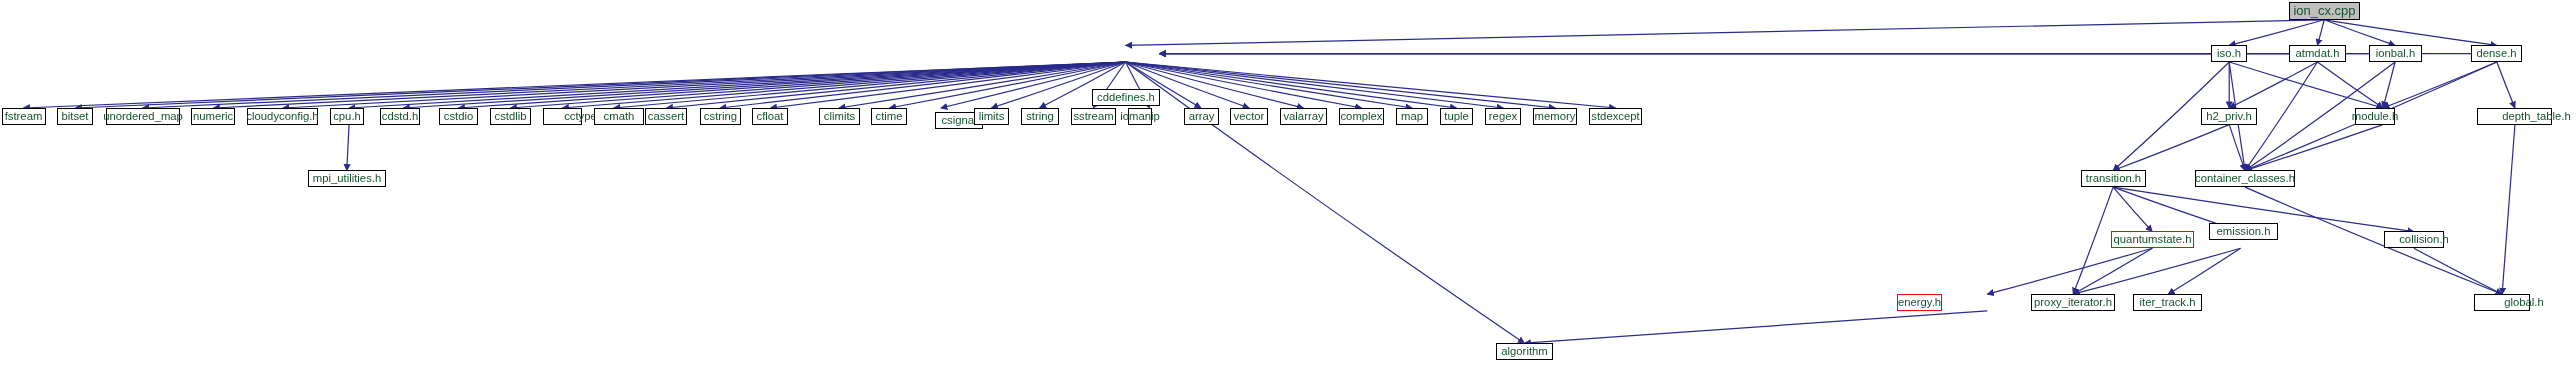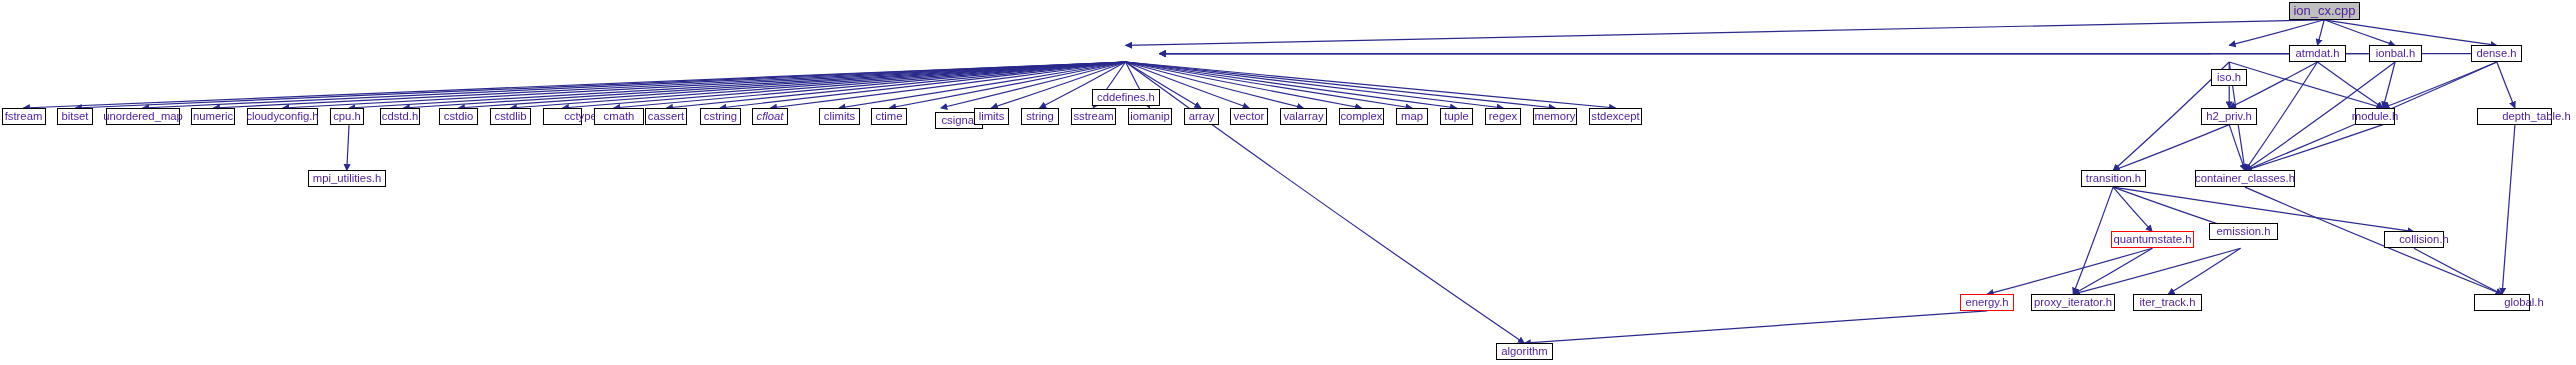--- a/index.html
+++ b/index.html
@@ -15,21 +15,21 @@
   #edges{position:absolute;left:0;top:0;width:2576px;height:366px;pointer-events:none;}
   .node{
     position:absolute;
     box-sizing:border-box;
     display:flex;
     align-items:center;
     justify-content:center;
     white-space:nowrap;
     background:#ffffff;
     border:0.8px solid #000000;
-    color:#4c1d95;
+    color:#14532d;
     font-size:11.3px;
     line-height:1;
     letter-spacing:0px;
     height:16.6px;
   }
   .node.root{
     background:#bfbfbf;
     border:1.5px solid #000000;
     font-size:13px;
     height:18px;
@@ -115,63 +115,63 @@
         <path d="M 2855 329 Q 2804.705 359.5 2750 390" marker-end="url(#arrow)"></path>
         <path d="M 2972 329 Q 2865.662 359.5 2750 390" marker-end="url(#arrow)"></path>
         <path d="M 2972 329 Q 2926.016 359.5 2876 390" marker-end="url(#arrow)"></path>
         <path d="M 3202 329 Q 3258.043 359.5 3319 390" marker-end="url(#arrow)"></path>
         <path d="M 2636 412 Q 2338.1 433.5 2022 455" marker-end="url(#arrow)"></path>
       </g>
   </svg>
   <div id="nodes">
       <div class="node root" style="left: 2289px; top: 1.5px; width: 71px;">ion_cx.cpp</div>
       <div class="node bold" style="left: 1092px; top: 45px; width: 68px; margin-top: 44px;">cddefines.h</div>
-      <div class="node bold" style="left: 2211px; top: 45px; width: 36px; margin-top: 24px;">iso.h</div>
+      <div class="node bold" style="left: 2211px; top: 45px; width: 36px;">iso.h</div>
       <div class="node bold" style="left: 2289px; top: 45px; width: 57px;">atmdat.h</div>
       <div class="node bold" style="left: 2369px; top: 45px; width: 53px;">ionbal.h</div>
       <div class="node bold" style="left: 2471px; top: 45px; width: 51px;">dense.h</div>
       <div class="node thin" style="left: 1.5px; top: 108px; width: 44px;">fstream</div>
       <div class="node thin" style="left: 57px; top: 108px; width: 36px;">bitset</div>
       <div class="node thin" style="left: 106px; top: 108px; width: 74px;">unordered_map</div>
       <div class="node thin" style="left: 191px; top: 108px; width: 44px;">numeric</div>
       <div class="node thin" style="left: 247px; top: 108px; width: 71px;">cloudyconfig.h</div>
       <div class="node bold" style="left: 330px; top: 108px; width: 34px;">cpu.h</div>
       <div class="node bold" style="left: 380px; top: 108px; width: 40px;">cdstd.h</div>
       <div class="node thin" style="left: 439px; top: 108px; width: 39px;">cstdio</div>
       <div class="node thin" style="left: 490px; top: 108px; width: 41px;">cstdlib</div>
       <div class="node thin" style="left: 543px; top: 108px; width: 39px; padding-left: 36px;">cctype</div>
       <div class="node thin" style="left: 594px; top: 108px; width: 50px;">cmath</div>
       <div class="node thin" style="left: 645px; top: 108px; width: 42px;">cassert</div>
       <div class="node thin" style="left: 700px; top: 108px; width: 41px;">cstring</div>
-      <div class="node thin" style="left: 752px; top: 108px; width: 36px; font-style: italic;">cfloat</div>
+      <div class="node thin" style="left: 752px; top: 108px; width: 36px;">cfloat</div>
       <div class="node thin" style="left: 819px; top: 108px; width: 41px;">climits</div>
       <div class="node thin" style="left: 871px; top: 108px; width: 36px;">ctime</div>
       <div class="node thin" style="left: 920px; top: 112px; width: 48px; margin-left: 15px;">csignal</div>
       <div class="node thin" style="left: 974px; top: 108px; width: 35px;">limits</div>
       <div class="node thin" style="left: 1021px; top: 108px; width: 38px;">string</div>
       <div class="node thin" style="left: 1071px; top: 108px; width: 45px;">sstream</div>
-      <div class="node thin" style="left: 1128px; top: 108px; width: 44px;">iomanip</div>
+      <div class="node thin" style="left: 1128px; top: 108px; width: 24px;">iomanip</div>
       <div class="node thin" style="left: 1184px; top: 108px; width: 35px;">array</div>
       <div class="node thin" style="left: 1230px; top: 108px; width: 38px;">vector</div>
       <div class="node thin" style="left: 1280px; top: 108px; width: 47px;">valarray</div>
       <div class="node thin" style="left: 1339px; top: 108px; width: 45px;">complex</div>
       <div class="node thin" style="left: 1396px; top: 108px; width: 32px;">map</div>
       <div class="node thin" style="left: 1440px; top: 108px; width: 33px;">tuple</div>
       <div class="node thin" style="left: 1485px; top: 108px; width: 36px;">regex</div>
       <div class="node thin" style="left: 1533px; top: 108px; width: 44px;">memory</div>
       <div class="node thin" style="left: 1589px; top: 108px; width: 53px;">stdexcept</div>
       <div class="node bold" style="left: 2201px; top: 108px; width: 56px;">h2_priv.h</div>
       <div class="node bold" style="left: 2355px; top: 108px; width: 40px;">module.h</div>
       <div class="node bold" style="left: 2477px; top: 108px; width: 75px; padding-left: 44px;">depth_table.h</div>
       <div class="node bold" style="left: 308px; top: 170px; width: 78px;">mpi_utilities.h</div>
       <div class="node bold" style="left: 2081px; top: 170px; width: 65px;">transition.h</div>
       <div class="node bold" style="left: 2195px; top: 170px; width: 100px;">container_classes.h</div>
       <div class="node red" style="left: 2111px; top: 231px; width: 83px;">quantumstate.h</div>
       <div class="node bold" style="left: 2209px; top: 223px; width: 69px;">emission.h</div>
       <div class="node bold" style="left: 2384px; top: 231px; width: 60px; padding-left: 20px;">collision.h</div>
-      <div class="node red" style="left: 1960px; top: 294px; width: 54px;">energy.h</div>
+      <div class="node red" style="left: 1897px; top: 294px; width: 45px;">energy.h</div>
       <div class="node bold" style="left: 2031px; top: 294px; width: 84px;">proxy_iterator.h</div>
       <div class="node bold" style="left: 2133px; top: 294px; width: 69px;">iter_track.h</div>
       <div class="node bold" style="left: 2474px; top: 294px; width: 56px; padding-left: 44px;">global.h</div>
       <div class="node thin" style="left: 1496px; top: 343px; width: 57px;">algorithm</div>
     </div>
 </div>
 
 
 </body></html>

